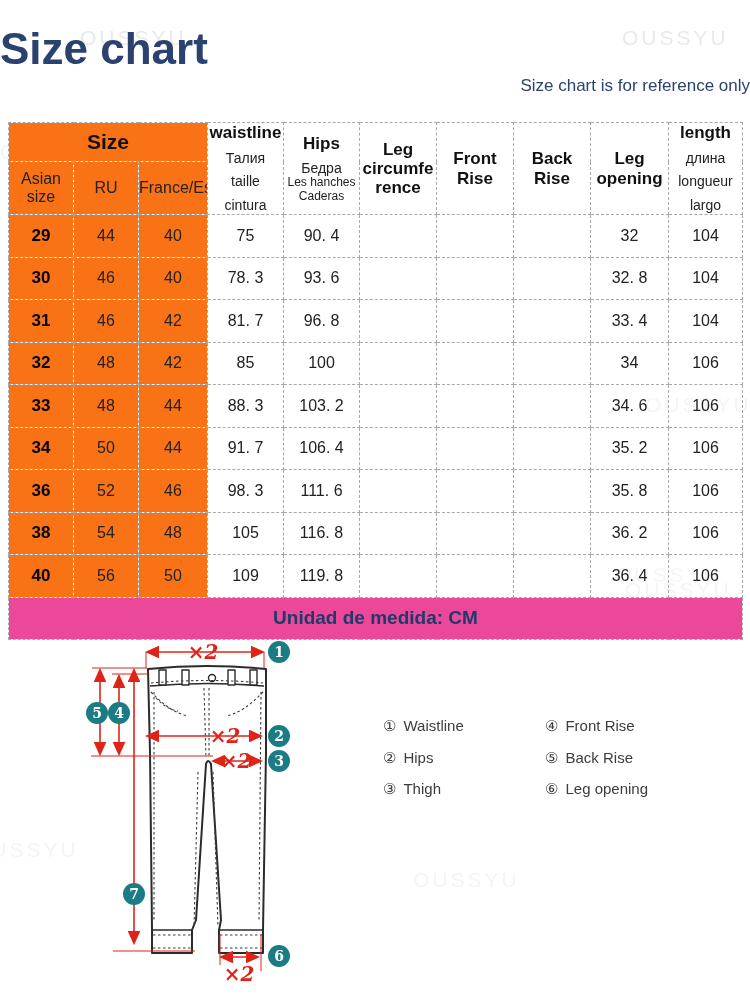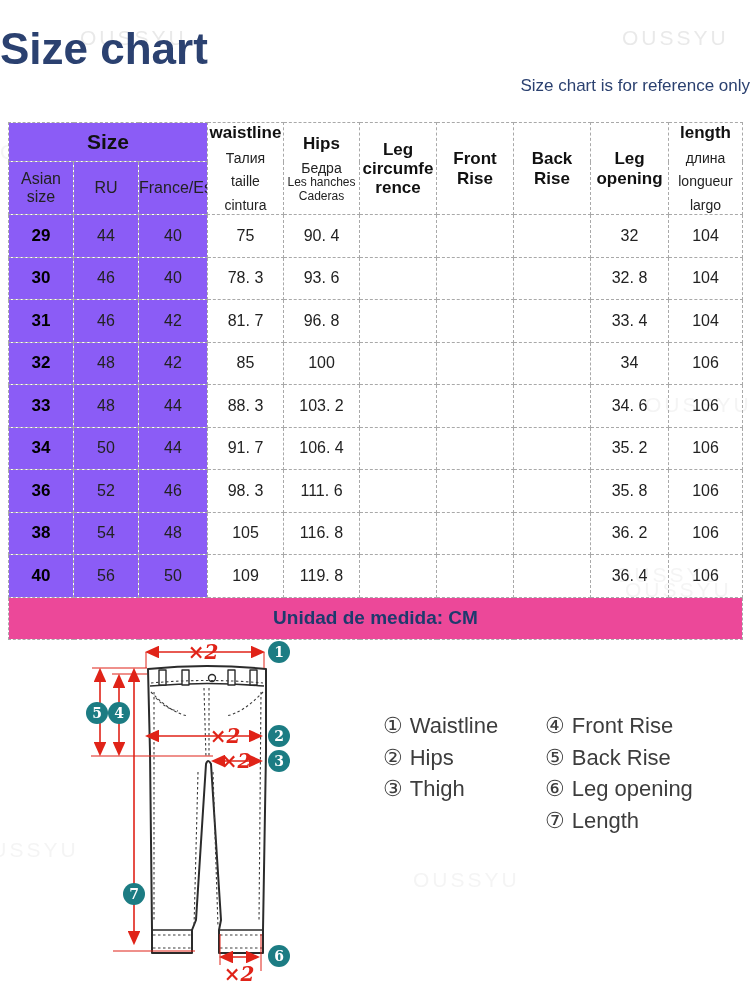--- a/index.html
+++ b/index.html
@@ -15,35 +15,35 @@
   .title{position:absolute;top:24px;left:0;width:100%;
          font-size:44px;font-weight:700;color:#2b4170;letter-spacing:0px;}
   .subtitle{position:absolute;top:76px;left:0;width:100%;text-align:right;
             font-size:17px;color:#2b4170;}
 
   
   table.size{position:absolute;left:8px;top:122px;width:734px;border-collapse:collapse;
              table-layout:fixed;font-size:16px;color:#222;}
   table.size th,table.size td{border:1px dashed #a9a9a9;text-align:center;vertical-align:middle;
              padding:0;overflow:hidden;}
-  .gray{background:#8b5cf6;}
+  .gray{background:#f97316;}
   th.size-group{font-size:21px;font-weight:700;height:38px;color:#111;}
   th.sub-head{font-weight:400;font-size:16px;height:52px;line-height:1.15;}
   th.m-col{font-weight:400;line-height:1.12;background:#fff;}
   .h-main{font-size:17px;font-weight:700;color:#111;}
   .h-main.brk{word-wrap:break-word;word-break:break-word;text-align:center;}
   .h-sub{font-size:14px;color:#222;margin-top:8px;}
   .h-sub-sm{font-size:12px;color:#222;}
   table.size td{height:41.5px;}
   td.first{font-weight:700;font-size:17px;color:#000;}
   td.footer{border-left:none;border-right:none;height:27px;text-align:left;
             font-size:19px;font-weight:700;color:#1e3a6d;padding-left:6px;background:#ec4899;}
 
   
-  .legend-col{position:absolute;font-size:22px;color:#3d3d3d;}
+  .legend-col{position:absolute;font-size:15px;color:#3d3d3d;}
   .legend-item{height:31.5px;line-height:31.5px;white-space:nowrap;}
   .legend-num{margin-right:7px;}
 
   
   #pants-svg{position:absolute;left:55px;top:622px;}
 </style>
 </head>
 <body>
 <div id="page">
 
@@ -322,16 +322,15 @@
 
   <div class="legend-col" style="left:383px;top:710px;">
     <div class="legend-item"><span class="legend-num">①</span><span>Waistline</span></div>
     <div class="legend-item"><span class="legend-num">②</span><span>Hips</span></div>
     <div class="legend-item"><span class="legend-num">③</span><span>Thigh</span></div>
   </div>
   <div class="legend-col" style="left:545px;top:710px;">
     <div class="legend-item"><span class="legend-num">④</span><span>Front Rise</span></div>
     <div class="legend-item"><span class="legend-num">⑤</span><span>Back Rise</span></div>
     <div class="legend-item"><span class="legend-num">⑥</span><span>Leg opening</span></div>
-    <div class="legend-item"><span class="legend-num">⑦</span><span>Length</span></div>
   </div>
 
 </div>
 
 </body></html>

